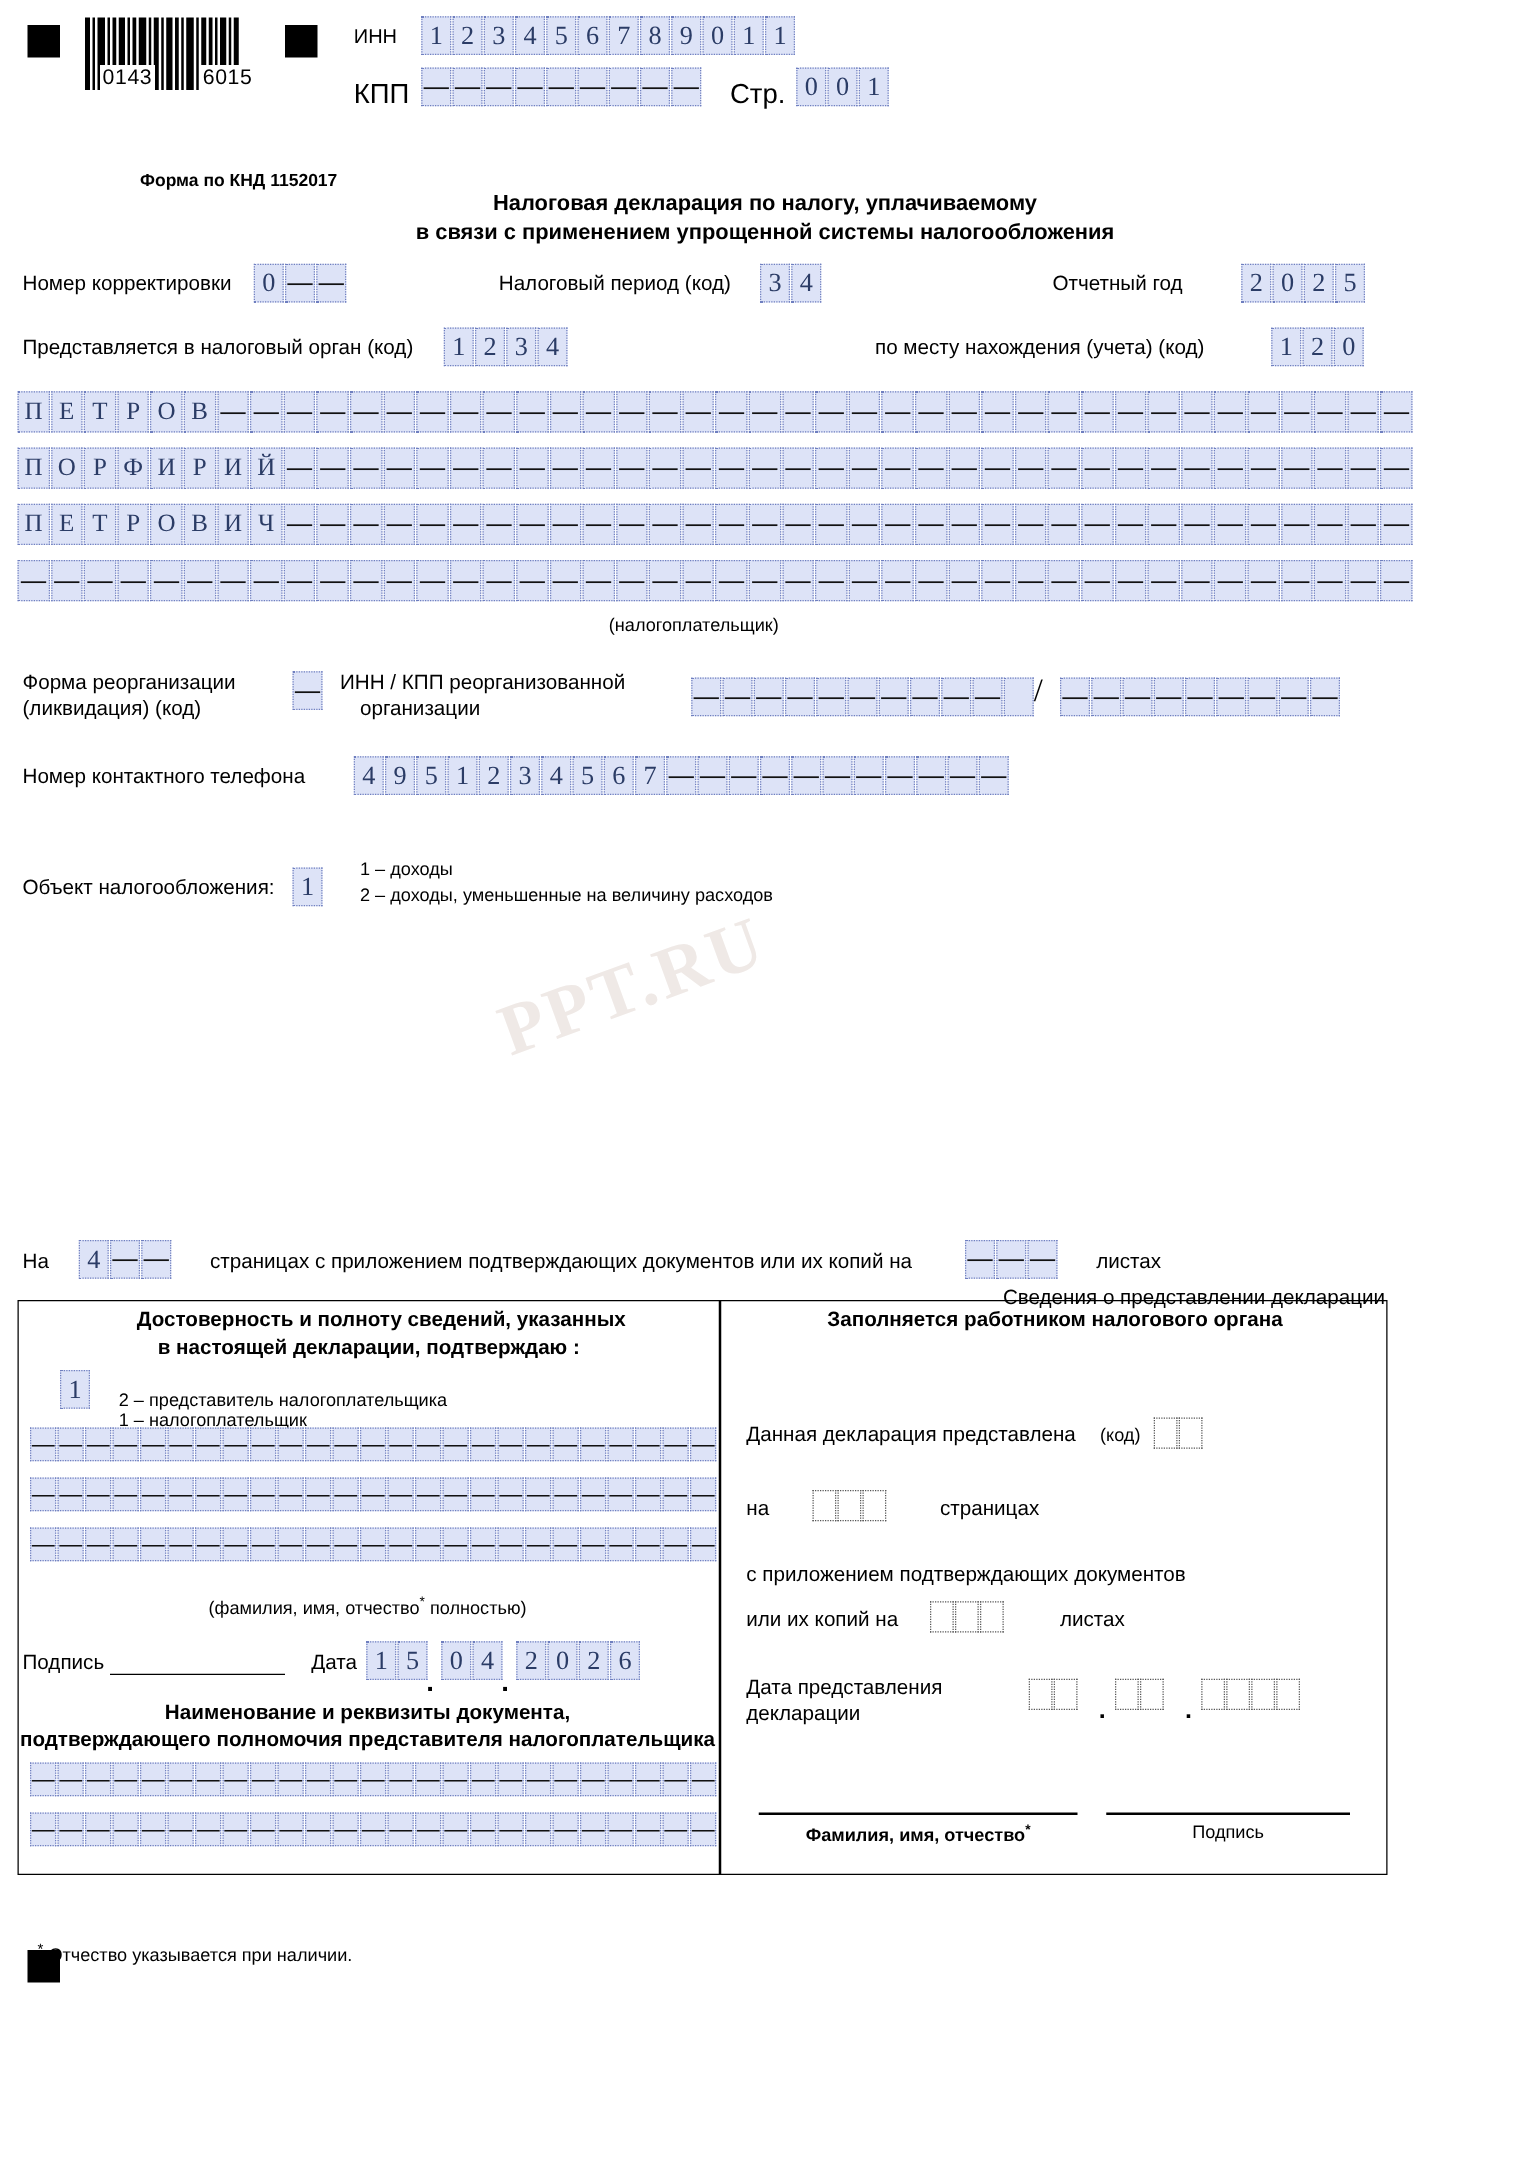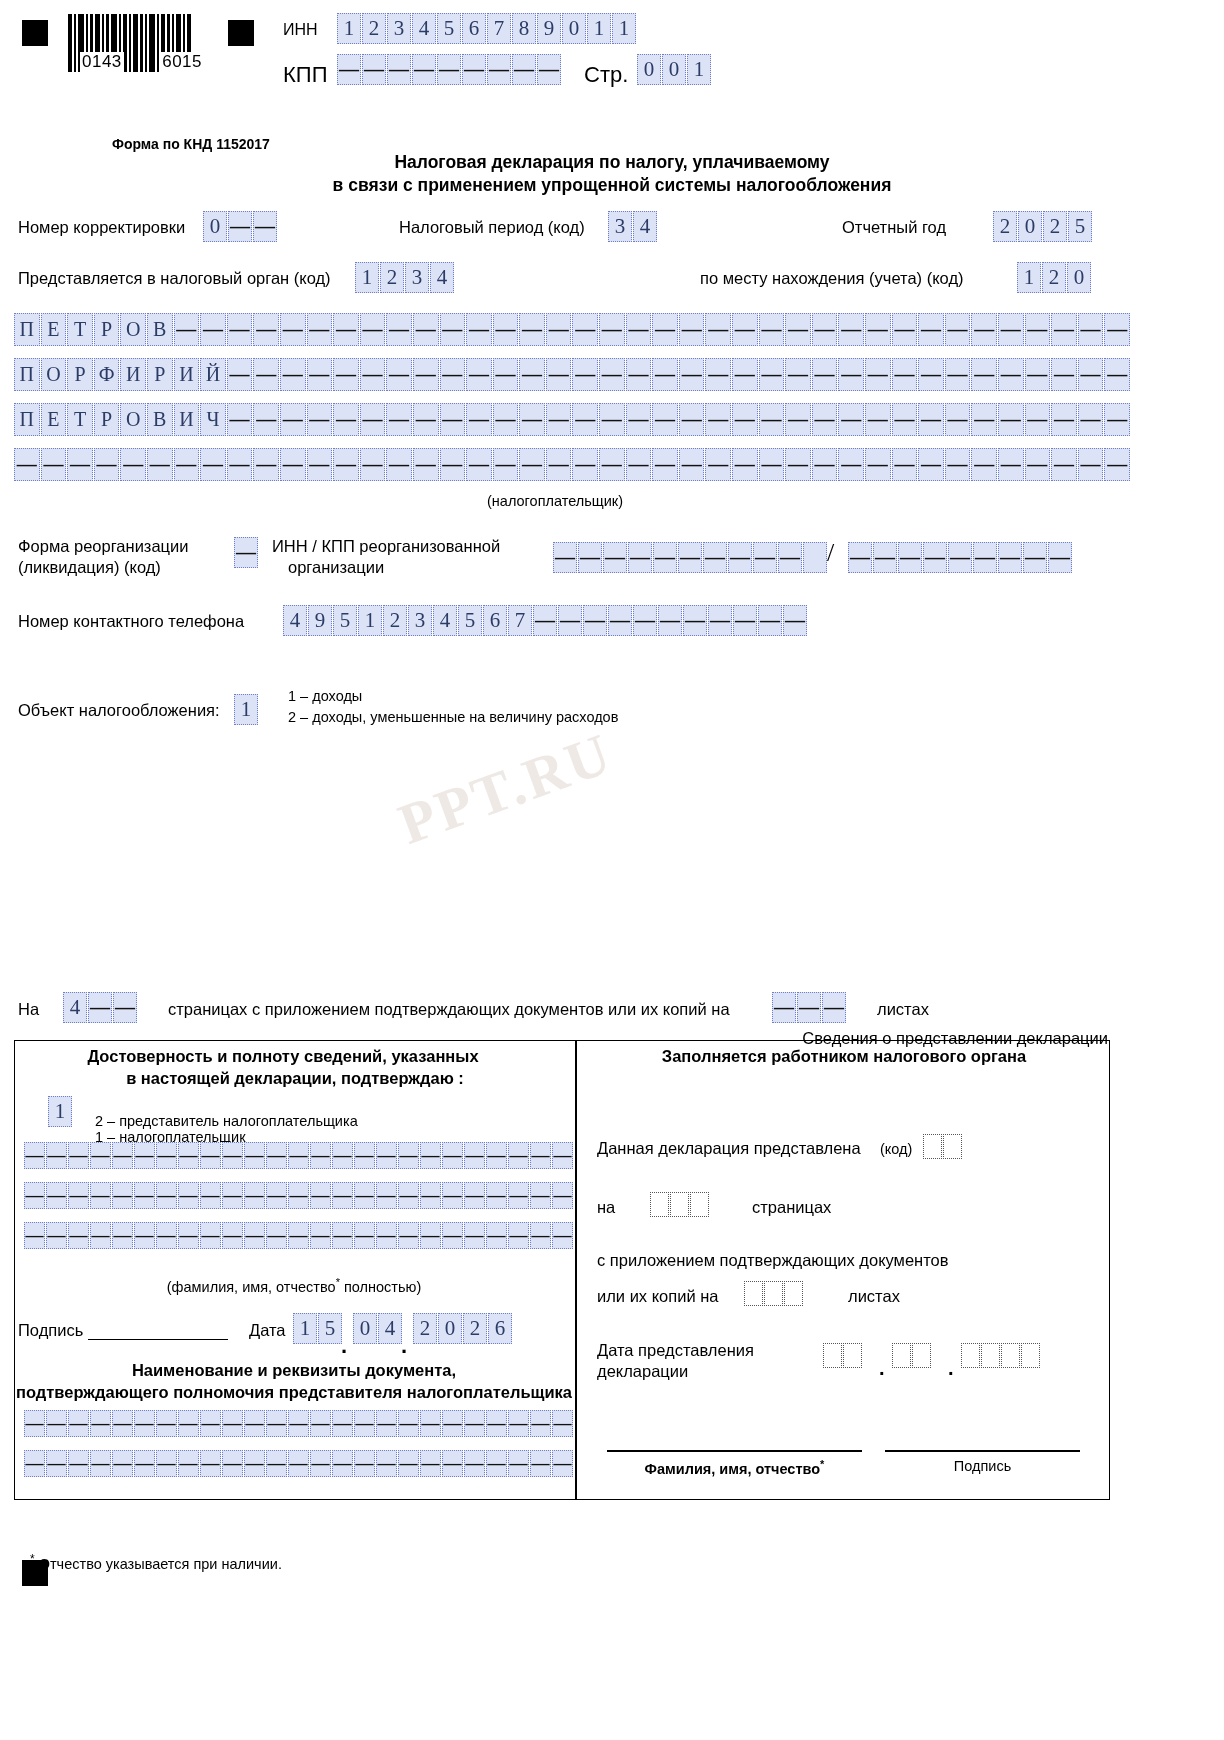--- a/index.html
+++ b/index.html
@@ -422,21 +422,21 @@
 <div class="abs cells" id="sheets-cells" style="left:772px;top:992px;">
     <div class="c dash">—</div>
     <div class="c dash">—</div>
     <div class="c dash">—</div>
   </div>
 <div class="abs lbl" style="left:877px;top:999px;">листах</div>
 
 <div class="abs box" style="left:14px;top:1040px;width:1096px;height:460px;"></div>
 <div class="abs vline" style="left:575px;top:1040px;height:460px;"></div>
 
-<div class="abs lbl b t-center" style="left:8px;top:1046px;width:550px;">Достоверность и полноту сведений, указанных</div>
+<div class="abs lbl b t-center" style="left:30px;top:1046px;width:550px;">Достоверность и полноту сведений, указанных</div>
 <div class="abs lbl b t-center" style="left:20px;top:1068px;width:550px;">в настоящей декларации, подтверждаю :</div>
 
 <div class="abs cells" id="confirm-code" style="left:48px;top:1096px;">
     <div class="c">1</div>
   </div>
 <div class="abs small" style="left:95px;top:1093px;margin-top:36px;">1 – налогоплательщик</div>
 <div class="abs small" style="left:95px;top:1113px;">2 – представитель налогоплательщика</div>
 
 <div class="abs cells small" id="rep1" style="left:24px;top:1142px;">
     <div class="c dash">—</div>

